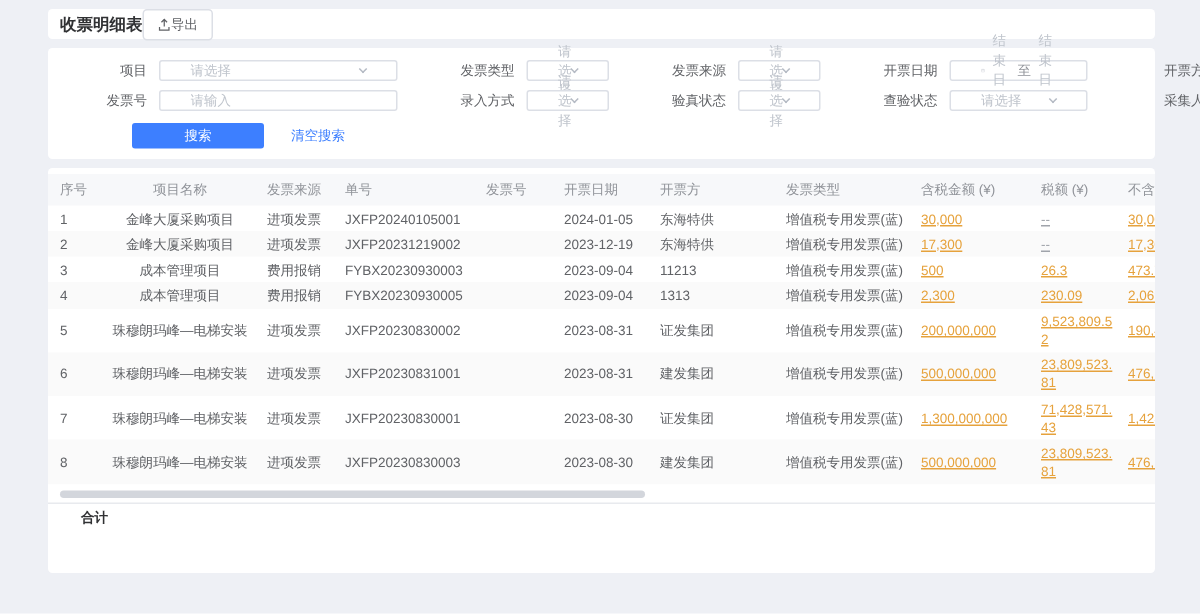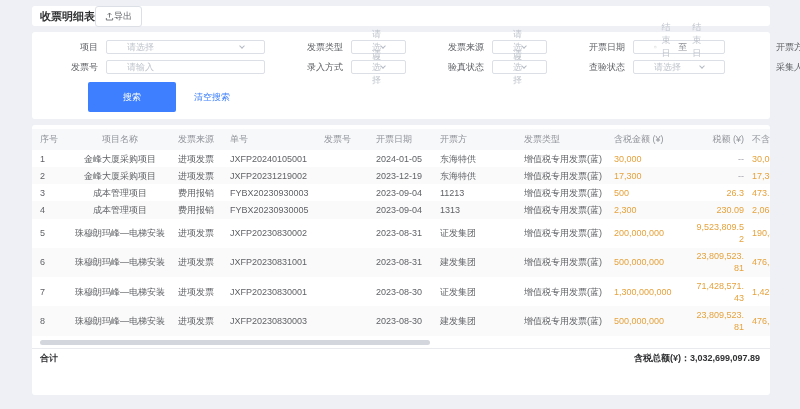--- a/index.html
+++ b/index.html
@@ -40,21 +40,21 @@
   .caret {
     width:4px; height:4px; flex:none;
     border-right:1px solid #b4bac4; border-bottom:1px solid #b4bac4;
     transform:rotate(45deg); margin-top:-2px;
   }
   input.control::placeholder { color:#bfc4cc; }
   .daterange { gap:5px; cursor:pointer; }
   .daterange .sep { color:#909399; }
   .btn-row { margin:8px 0 0 42px; display:flex; align-items:center; gap:12px; }
   .search-btn {
-    width:88px; height:30px; background:#3d7fff; color:#fff;
+    width:88px; height:17px; background:#3d7fff; color:#fff;
     border:none; border-radius:2px; font-size:9px; cursor:pointer; font-family:inherit;
   }
   .clear-btn {
     background:none; border:none; color:#3d7fff; font-size:9px;
     cursor:pointer; font-family:inherit; padding:0 6px;
   }
 
   
   .table-card { background:#fff; border-radius:3px; margin-top:6px; padding-top:4px; }
   .table-clip { overflow:hidden; width:100%; }
@@ -70,33 +70,33 @@
   tbody tr:nth-child(even) td { background:#fafafa; }
   .col0 { width:34px; padding-left:8px; }
   .col1 { width:108px;text-align:center; }
   .col2 { width:52px; }
   .col3 { width:94px; }
   .col4 { width:52px; }
   .col5 { width:64px; }
   .col6 { width:84px; }
   .col7 { width:90px; }
   .col8 { width:80px; }
-  .col9 { width:58px;text-align:right; }
+  .col9 { width:58px; }
   .col10 { width:80px; }
-  td.amt { color:#e6a23c; }
+  td.amt { color:#e6a23c;text-decoration:underline; }
   td.muted { color:#a0a4ab; }
 
   .hscroll { margin:4px 8px 0; height:5px; }
   .hscroll .thumb { width:54%; height:5px; background:#d3d6dc; border-radius:3px; }
 
   .summary {
     margin-top:3px; border-top:1px solid #e8eaee; height:21px;
     display:flex; align-items:center; font-size:9px; font-weight:bold; color:#303133;
   }
-  .summary .sum-label { padding-left:8px; }
+  .summary .sum-label { padding-left:22px; }
   .summary-items { margin-left:auto; display:flex; gap:22px; padding-right:10px; }
 
   .pagination {
     height:26px; display:flex; align-items:center; justify-content:center;
     gap:5px; font-size:9px; color:#606266;
   }
 </style>
 </head>
 <body>
 
@@ -326,21 +326,20 @@
       </table>
     </div>
 
     <div class="hscroll">
       <div class="thumb"></div>
     </div>
 
     <div class="summary">
       <span class="sum-label">合计</span>
       <div class="summary-items" id="summary-items">
-          <span><span>含税总额(¥)：</span><span>3,032,699,097.89</span></span>
         </div>
     </div>
 
     <div class="pagination">
       
       
       
       
       
       

